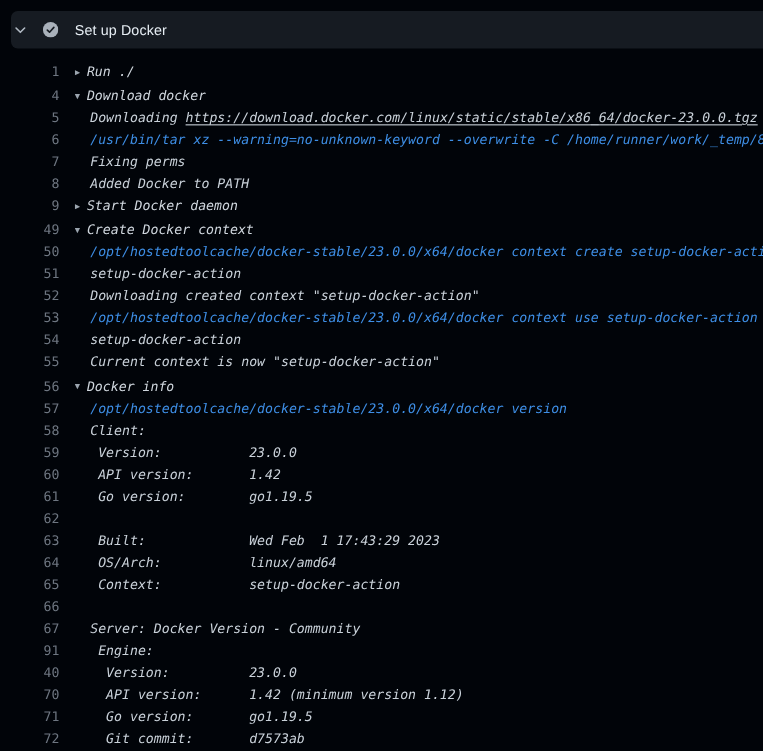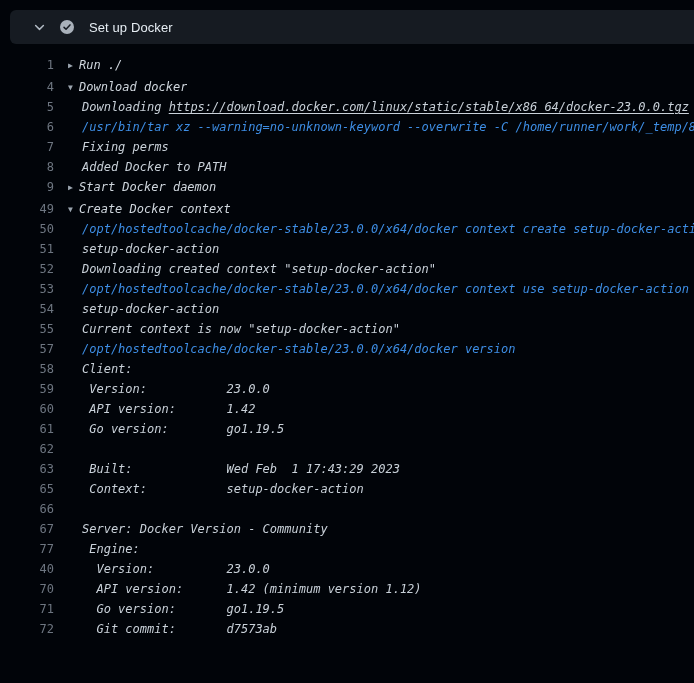--- a/index.html
+++ b/index.html
@@ -11,21 +11,21 @@
   }
   
   .header {
     margin: 10px 0 0 10px;
     width: calc(100% - 10px);
     height: 34px;
     background: var(--header-bg, #161b22);
     border-radius: 6px 0 0 6px;
     display: flex;
     align-items: center;
-    padding-left: 23px;
+    padding-left: 2px;
     cursor: pointer;
   }
   .chev {
     width: 13px; height: 13px;
     display: flex; align-items: center; justify-content: center;
     flex: 0 0 auto;
   }
   .status {
     width: 14px; height: 14px;
     margin-left: 14px;
@@ -101,28 +101,30 @@
     <div class="row child"><span class="num">7</span><span class="body">Fixing perms</span></div>
     <div class="row child"><span class="num">8</span><span class="body">Added Docker to PATH</span></div>
     <div class="row group"><span class="num">9</span><span class="body"><span class="arrow">▶</span><span class="gtitle">Start Docker daemon</span></span></div>
     <div class="row group expanded"><span class="num">49</span><span class="body"><span class="arrow">▼</span><span class="gtitle">Create Docker context</span></span></div>
     <div class="row child"><span class="num">50</span><span class="body cmd">/opt/hostedtoolcache/docker-stable/23.0.0/x64/docker context create setup-docker-action</span></div>
     <div class="row child"><span class="num">51</span><span class="body">setup-docker-action</span></div>
     <div class="row child"><span class="num">52</span><span class="body">Downloading created context "setup-docker-action"</span></div>
     <div class="row child"><span class="num">53</span><span class="body cmd">/opt/hostedtoolcache/docker-stable/23.0.0/x64/docker context use setup-docker-action</span></div>
     <div class="row child"><span class="num">54</span><span class="body">setup-docker-action</span></div>
     <div class="row child"><span class="num">55</span><span class="body">Current context is now "setup-docker-action"</span></div>
+    <div class="row group expanded"><span class="num">56</span><span class="body"><span class="arrow">▼</span><span class="gtitle">Docker info</span></span></div>
     <div class="row child"><span class="num">57</span><span class="body cmd">/opt/hostedtoolcache/docker-stable/23.0.0/x64/docker version</span></div>
     <div class="row child"><span class="num">58</span><span class="body">Client:</span></div>
     <div class="row child"><span class="num">59</span><span class="body"> Version:           23.0.0</span></div>
     <div class="row child"><span class="num">60</span><span class="body"> API version:       1.42</span></div>
     <div class="row child"><span class="num">61</span><span class="body"> Go version:        go1.19.5</span></div>
     <div class="row child"><span class="num">62</span></div>
     <div class="row child"><span class="num">63</span><span class="body"> Built:             Wed Feb  1 17:43:29 2023</span></div>
+    <div class="row child"><span class="num">64</span><span class="body"> OS/Arch:           linux/amd64</span></div>
     <div class="row child"><span class="num">65</span><span class="body"> Context:           setup-docker-action</span></div>
     <div class="row child"><span class="num">66</span><span class="body"></span></div>
     <div class="row child"><span class="num">67</span><span class="body">Server: Docker Version - Community</span></div>
-    <div class="row child"><span class="num">77</span><span class="body"> Engine:</span></div>
+    <div class="row child"><span class="num">91</span><span class="body"> Engine:</span></div>
     <div class="row child"><span class="num">40</span><span class="body">  Version:          23.0.0</span></div>
     <div class="row child"><span class="num">70</span><span class="body">  API version:      1.42 (minimum version 1.12)</span></div>
     <div class="row child"><span class="num">71</span><span class="body">  Go version:       go1.19.5</span></div>
     <div class="row child"><span class="num">72</span><span class="body">  Git commit:       d7573ab</span></div>
   </div>
 
 </body></html>

